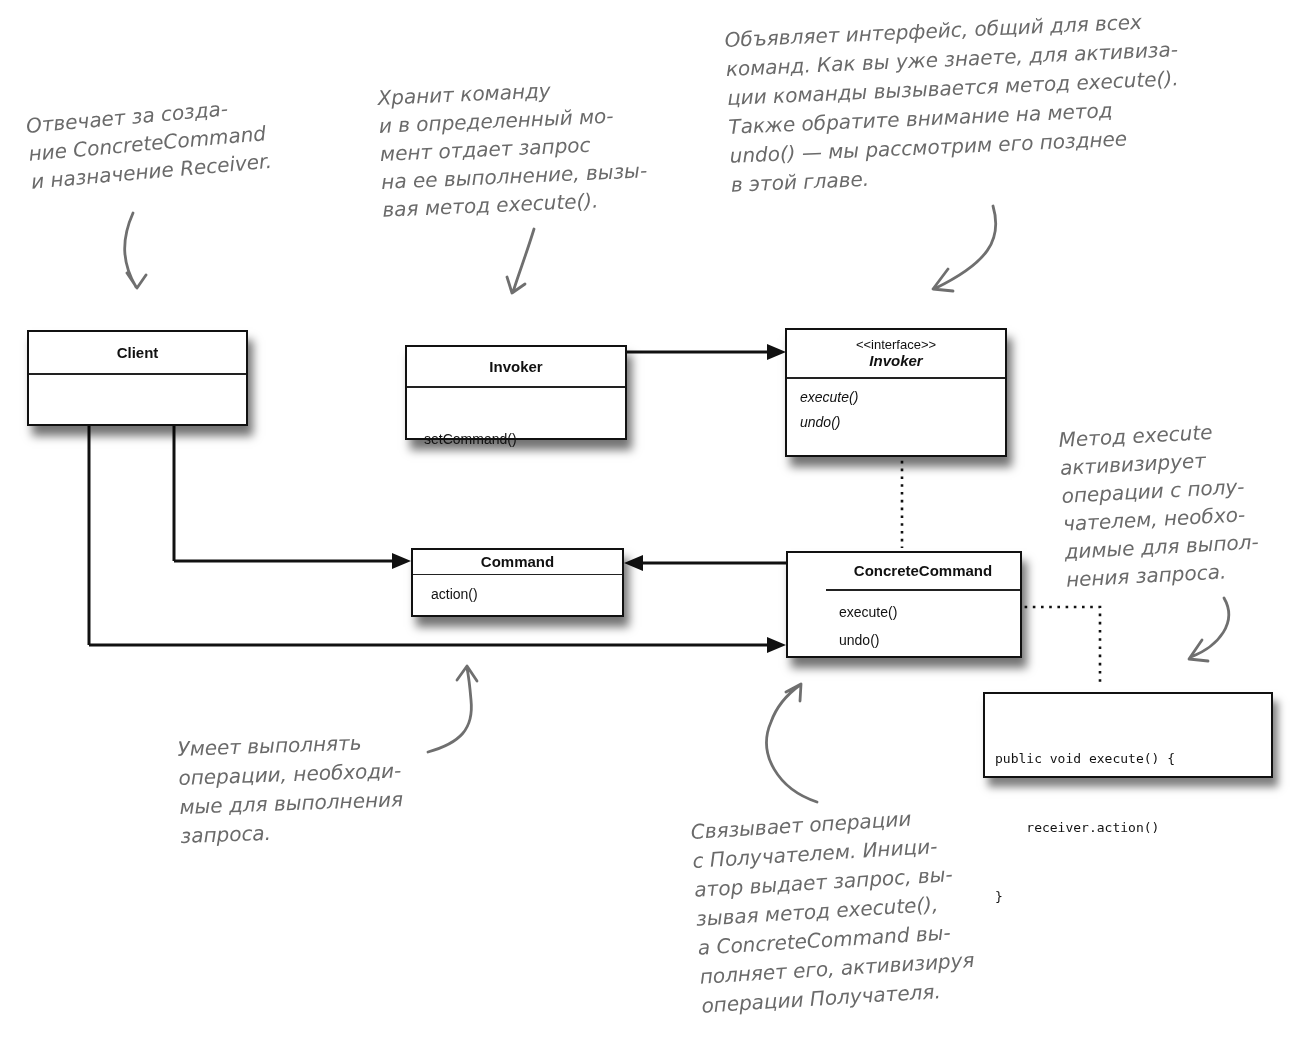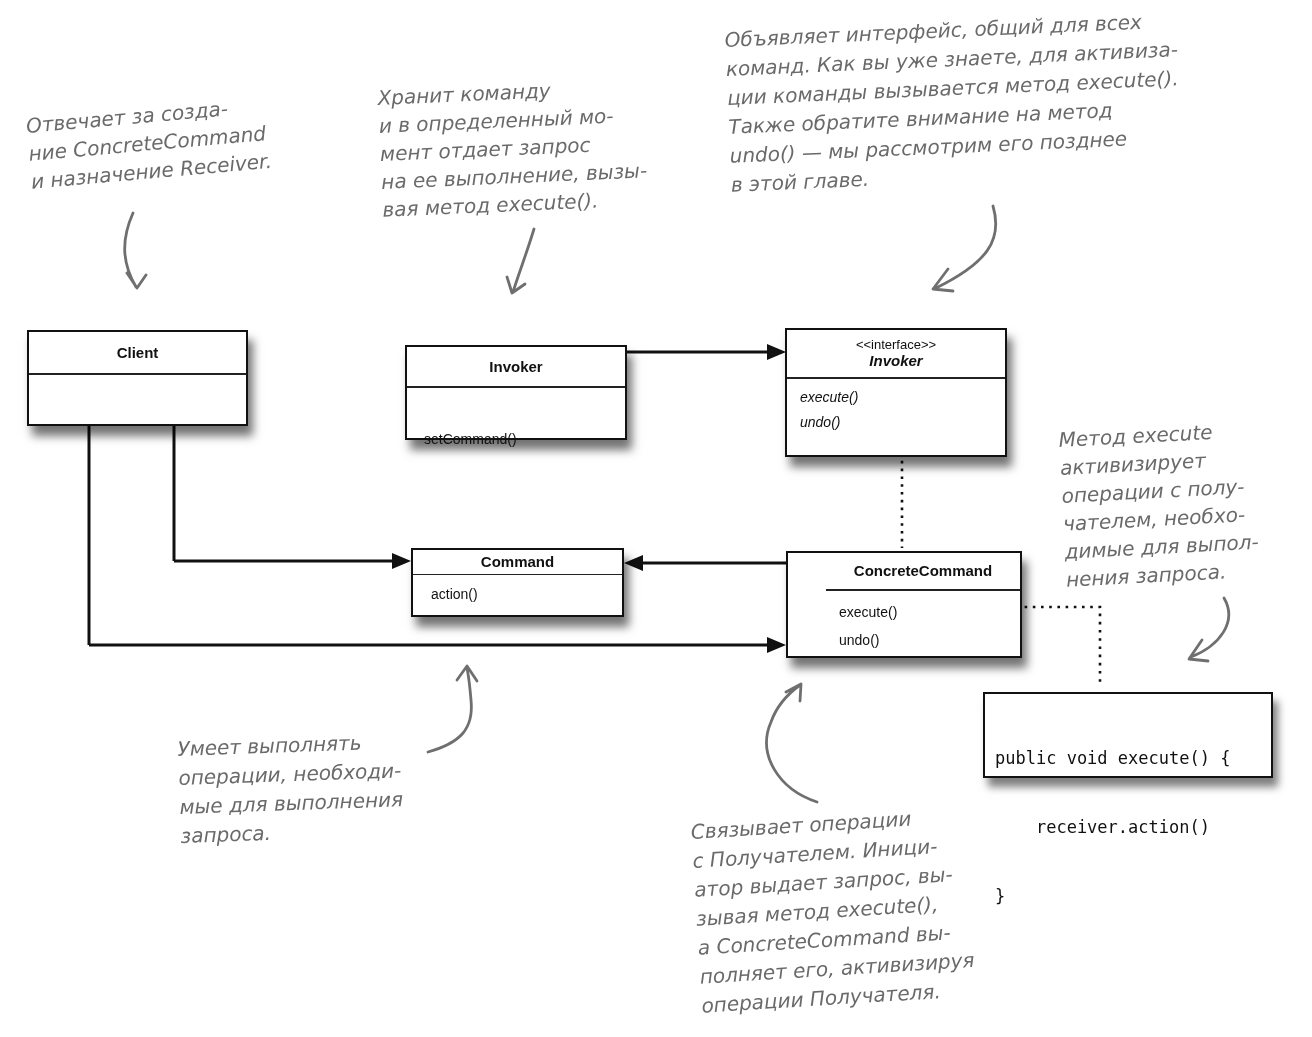--- a/index.html
+++ b/index.html
@@ -43,21 +43,21 @@
     transform-origin:left top;
   }
   
   .code-box{
     position:absolute;z-index:2;
     box-sizing:border-box;
     background:#fff;
     border:2.5px solid #111;
     box-shadow:5px 9px 8px rgba(0,0,0,0.5);
     font-family:"DejaVu Sans Mono", monospace;
-    font-size:17px;line-height:23px;color:#111;
+    font-size:13px;line-height:23px;color:#111;
     padding:7px 10px;
     white-space:pre;
   }
 </style>
 </head>
 <body>
 
 <div id="stage">
 
   <svg id="wires" width="1312" height="1037" viewBox="0 0 1312 1037">

